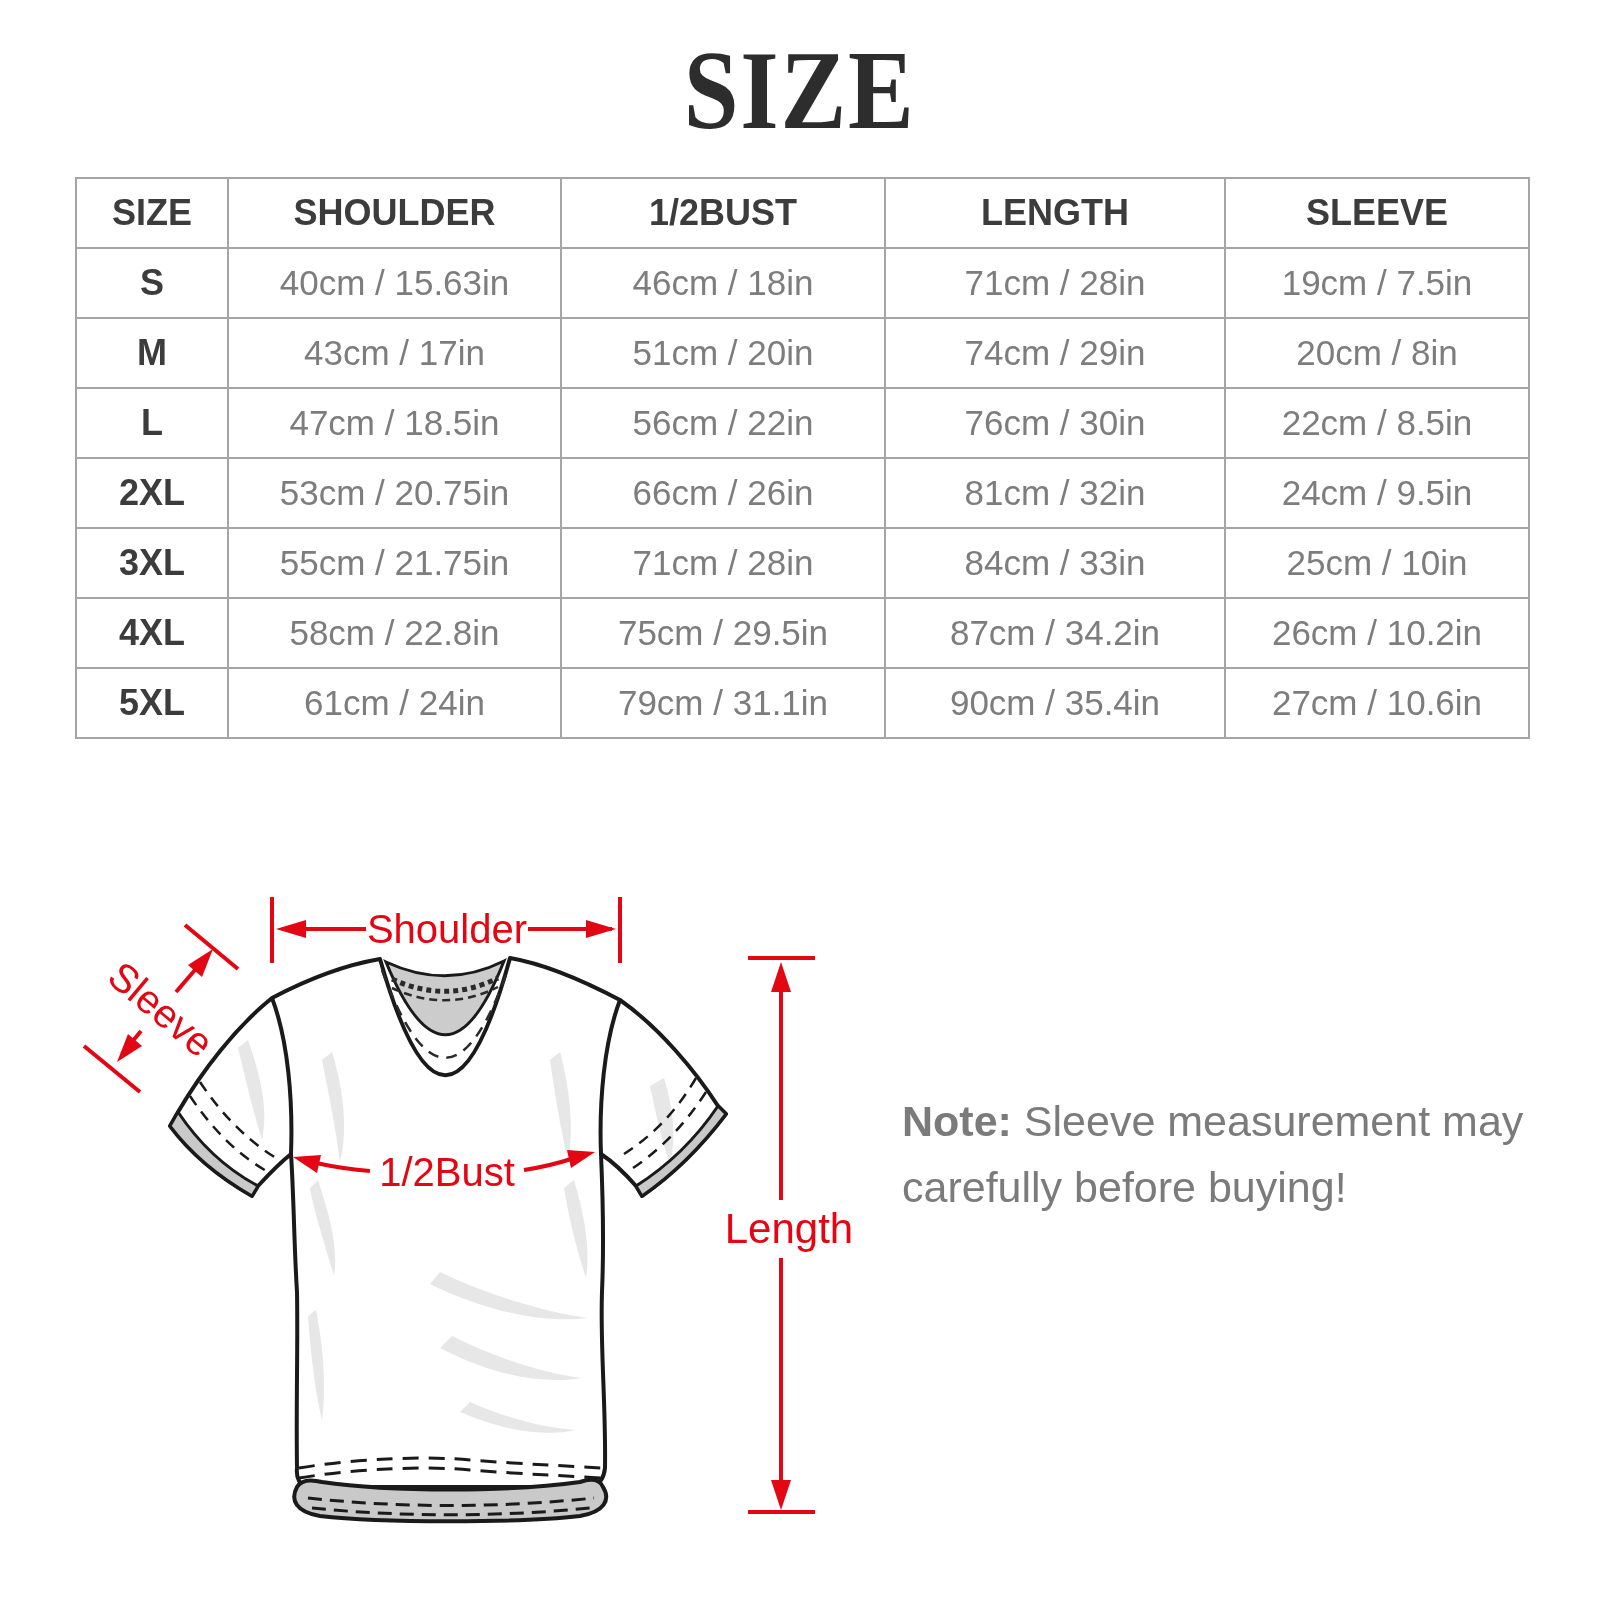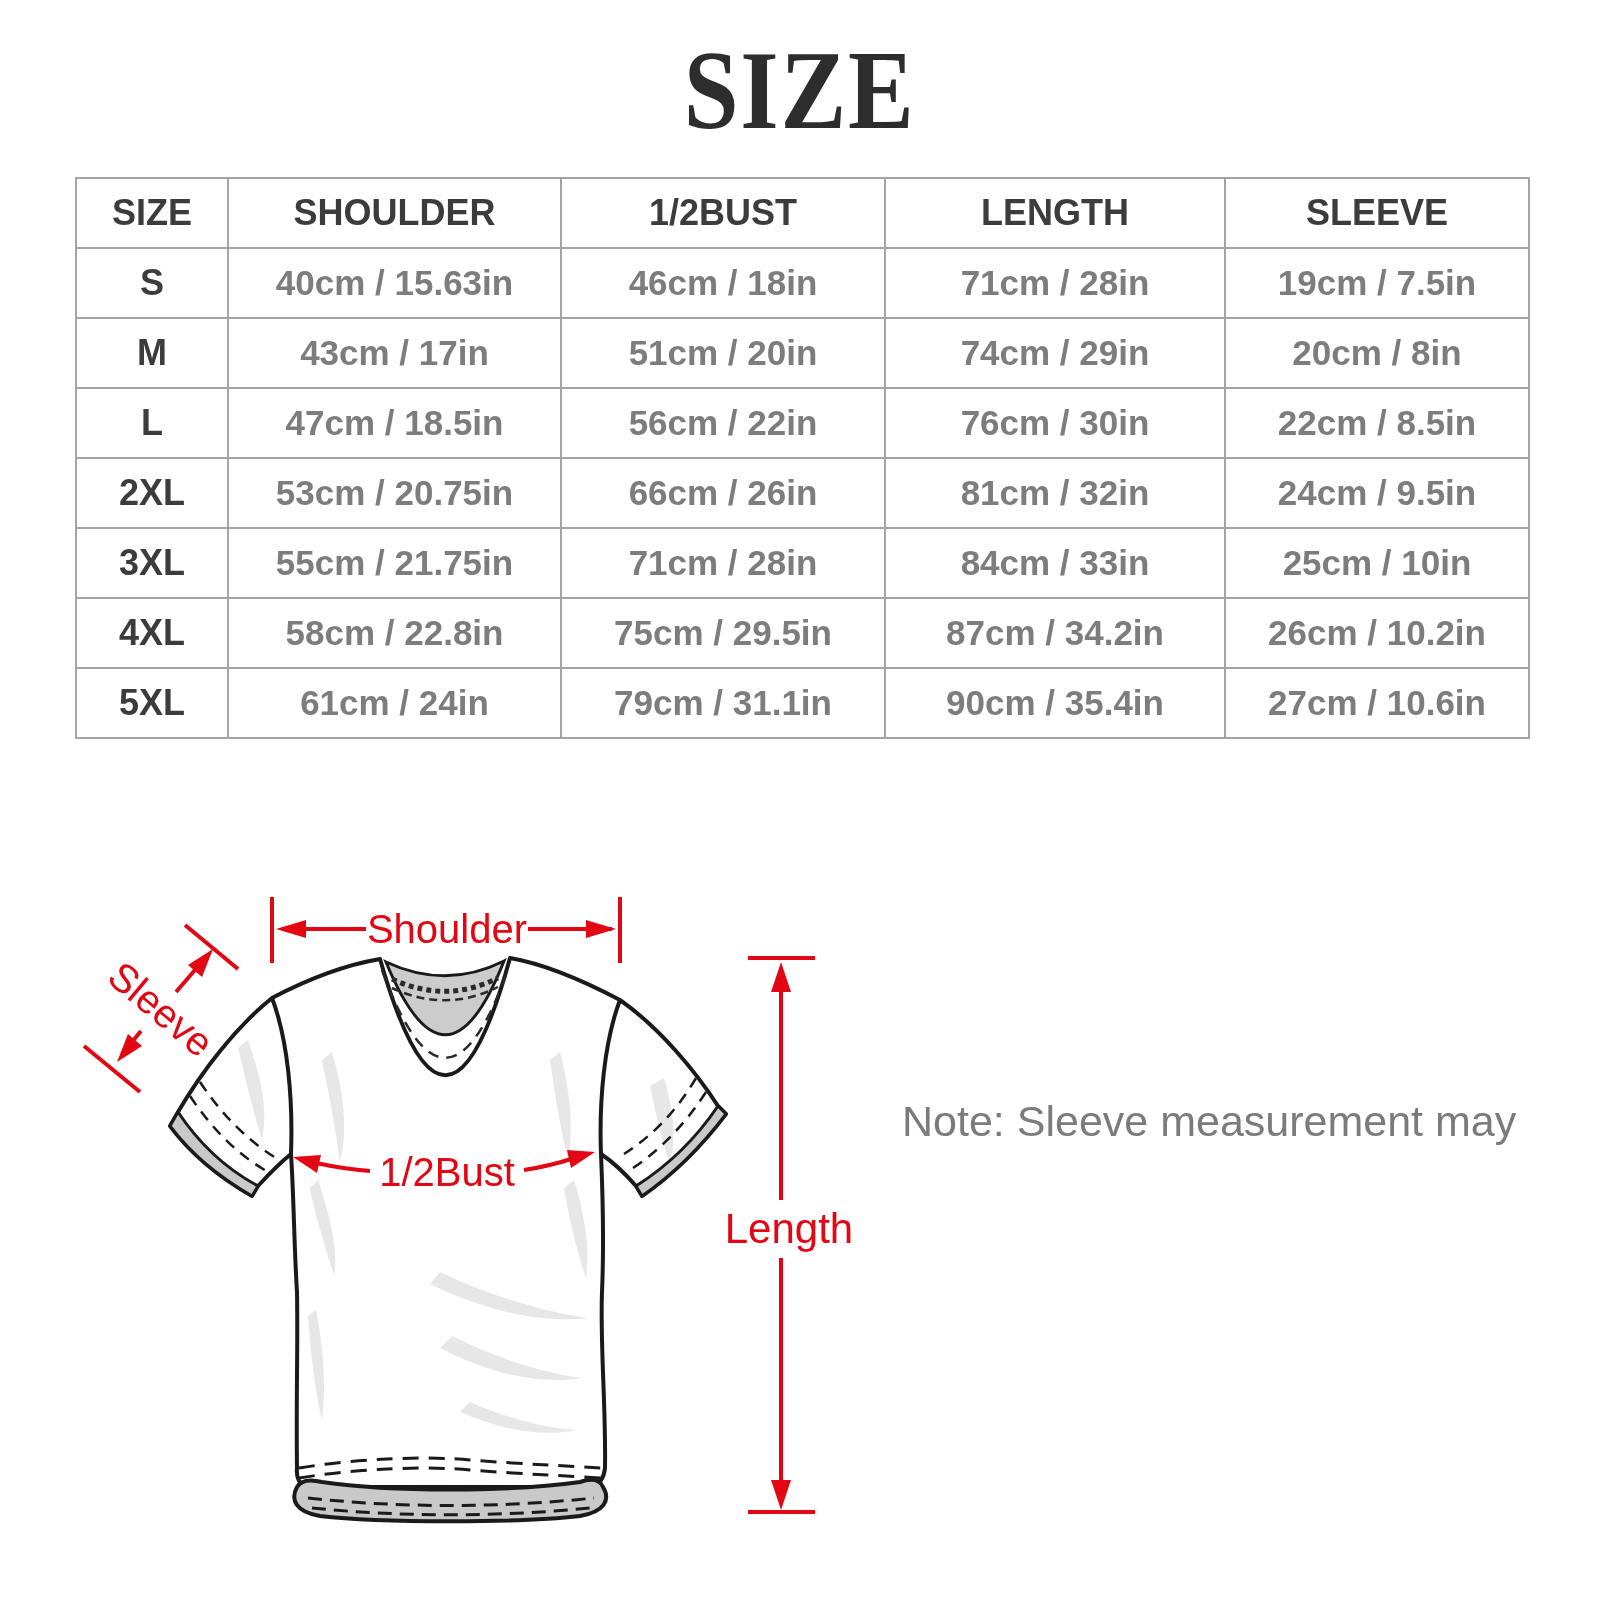--- a/index.html
+++ b/index.html
@@ -13,32 +13,32 @@
     line-height:124px;color:#2d2d2d;letter-spacing:2px;
   }
   .title span{display:inline-block;transform:scaleX(0.88);}
   .size-table{position:absolute;left:75px;top:177px;}
   table{border-collapse:collapse;table-layout:fixed;width:1453px;}
   td,th{
     border:2px solid #a5a5a5;height:66px;text-align:center;vertical-align:middle;
     font-family:"Liberation Sans",sans-serif;overflow:hidden;white-space:nowrap;
   }
   th{font-size:36px;font-weight:700;color:#3c3c3c;}
-  td{font-size:35px;font-weight:700;color:#7d7d7d;}
+  td{font-size:35px;font-weight:400;color:#7d7d7d;}
   td.c-size{font-size:36px;font-weight:700;color:#3c3c3c;}
   .diagram{position:absolute;left:60px;top:860px;width:840px;height:700px;}
   .red-label{
     font-family:"Liberation Sans",sans-serif;fill:#e30613;font-weight:400;
   }
   .note{
     position:absolute;left:902px;top:1088px;width:650px;
     font-size:43px;line-height:66px;color:#7b7b7b;
   }
   .note .line{white-space:nowrap;}
-  .note b{font-weight:400;}
+  .note b{font-weight:700;}
 </style>
 </head>
 <body>
 
 <div class="title"><span>SIZE</span></div>
 
 <div class="size-table">
   <table>
     <colgroup>
       <col style="width:152px">
@@ -222,13 +222,14 @@
   </g>
 
   <text class="red-label" x="447" y="929" font-size="40" text-anchor="middle" dominant-baseline="central">Shoulder</text>
   <text class="red-label" transform="translate(161 1009) rotate(40)" font-size="40" text-anchor="middle" dominant-baseline="central">Sleeve</text>
   <text class="red-label" x="447" y="1172" font-size="40" text-anchor="middle" dominant-baseline="central">1/2Bust</text>
   <text class="red-label" x="789" y="1228" font-size="42" text-anchor="middle" dominant-baseline="central">Length</text>
 </svg>
 
 <div class="note">
   <div class="line"><b>Note:</b> <span>Sleeve measurement may</span></div>
+  <div class="line">carefully before buying!</div>
 </div>
 
 </body></html>

